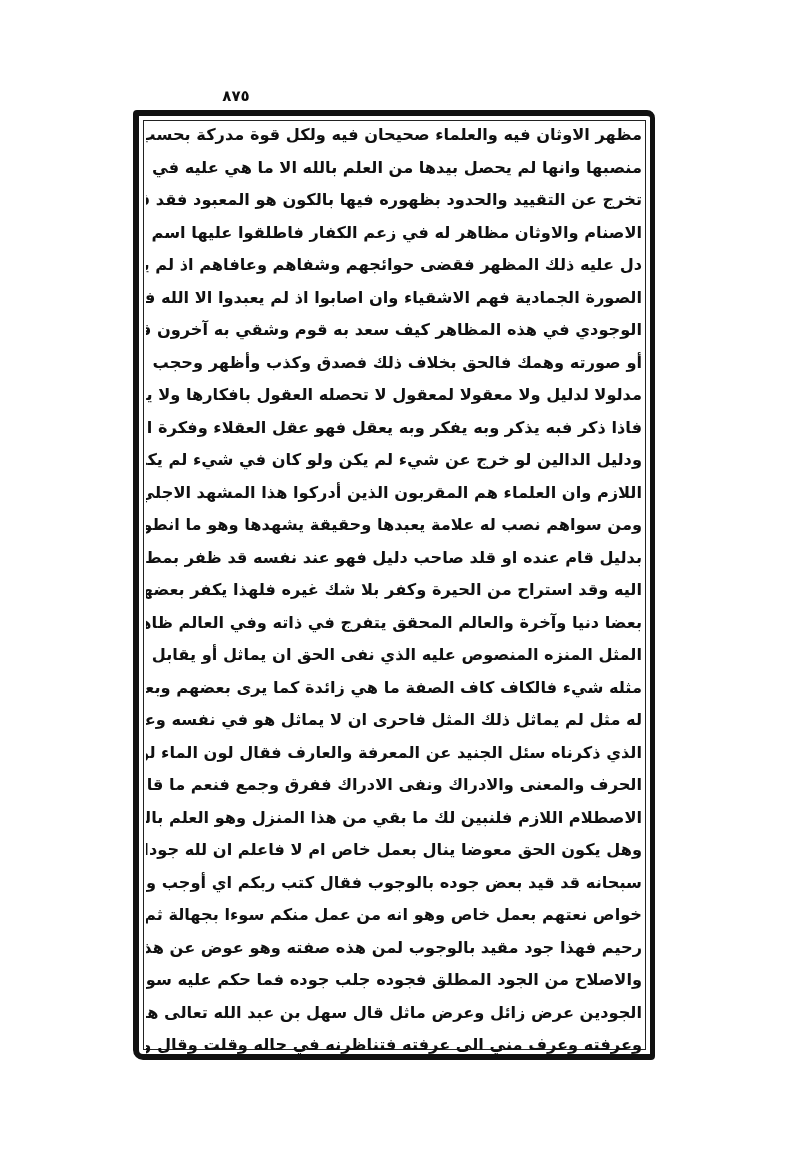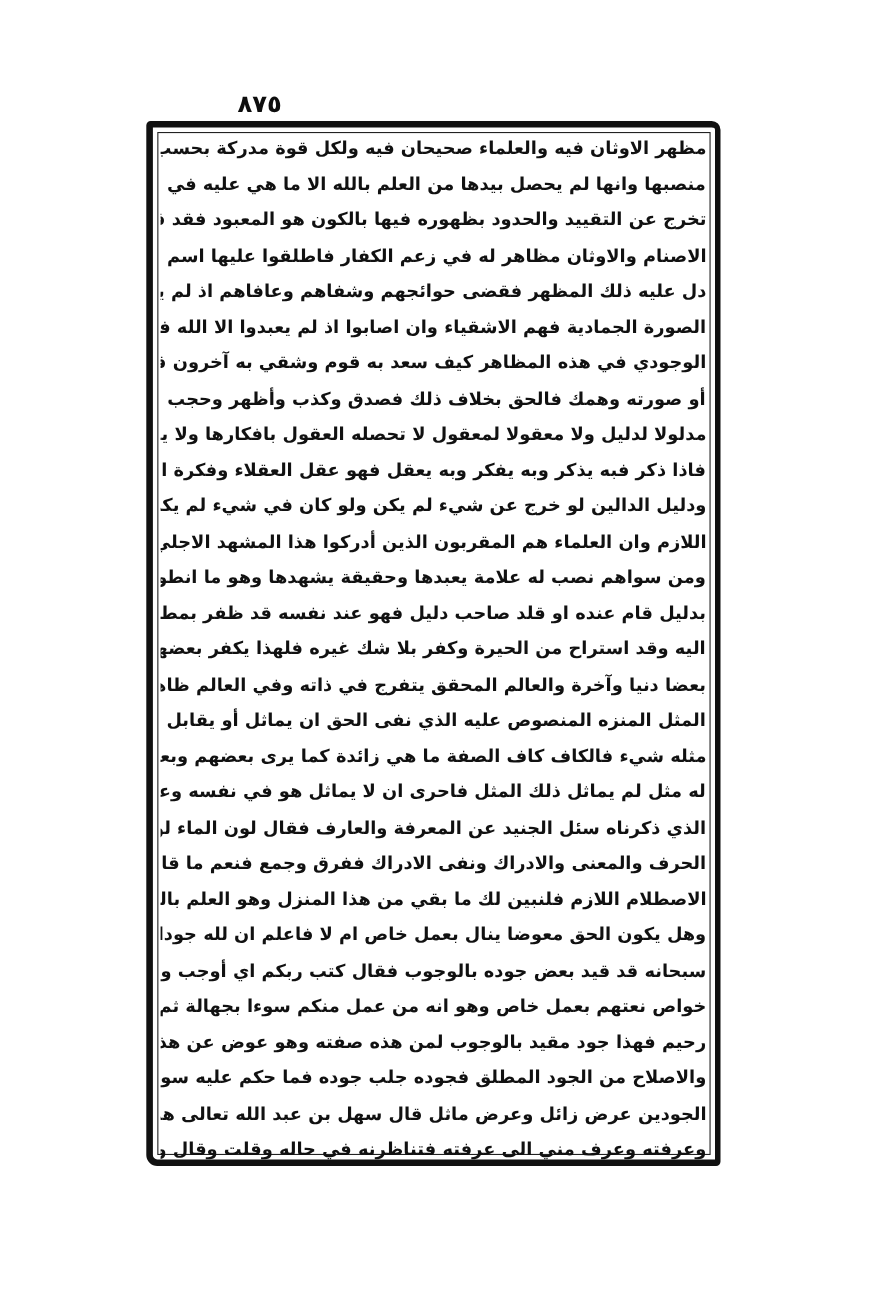--- a/index.html
+++ b/index.html
@@ -16,21 +16,21 @@
       color: #0d0d0d;
     }
     .page-number {
       position: absolute;
       left: 214px;
       top: 86px;
       width: 44px;
       text-align: center;
       font-family: "DejaVu Sans", sans-serif;
       font-weight: bold;
-      font-size: 22px;
+      font-size: 15px;
       line-height: 20px;
       direction: rtl;
     }
     .frame {
       position: absolute;
       left: 133px;
       top: 110px;
       width: 522px;
       height: 950px;
       box-sizing: border-box;

